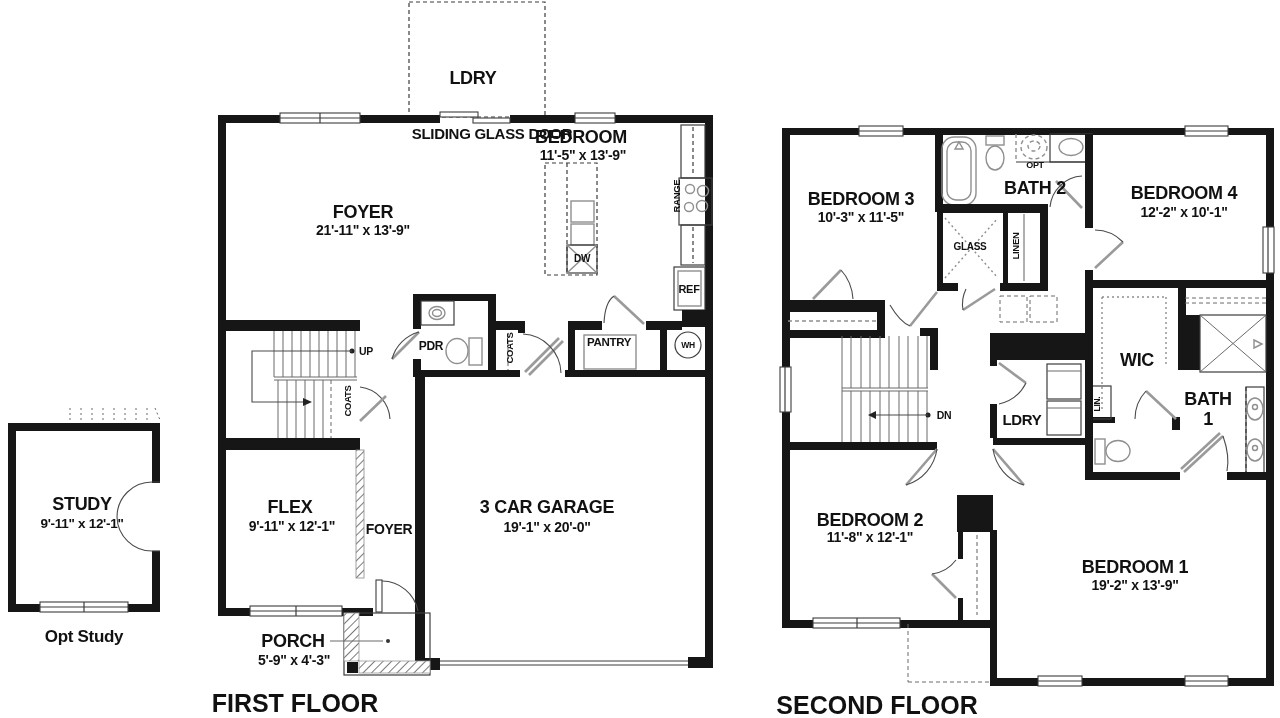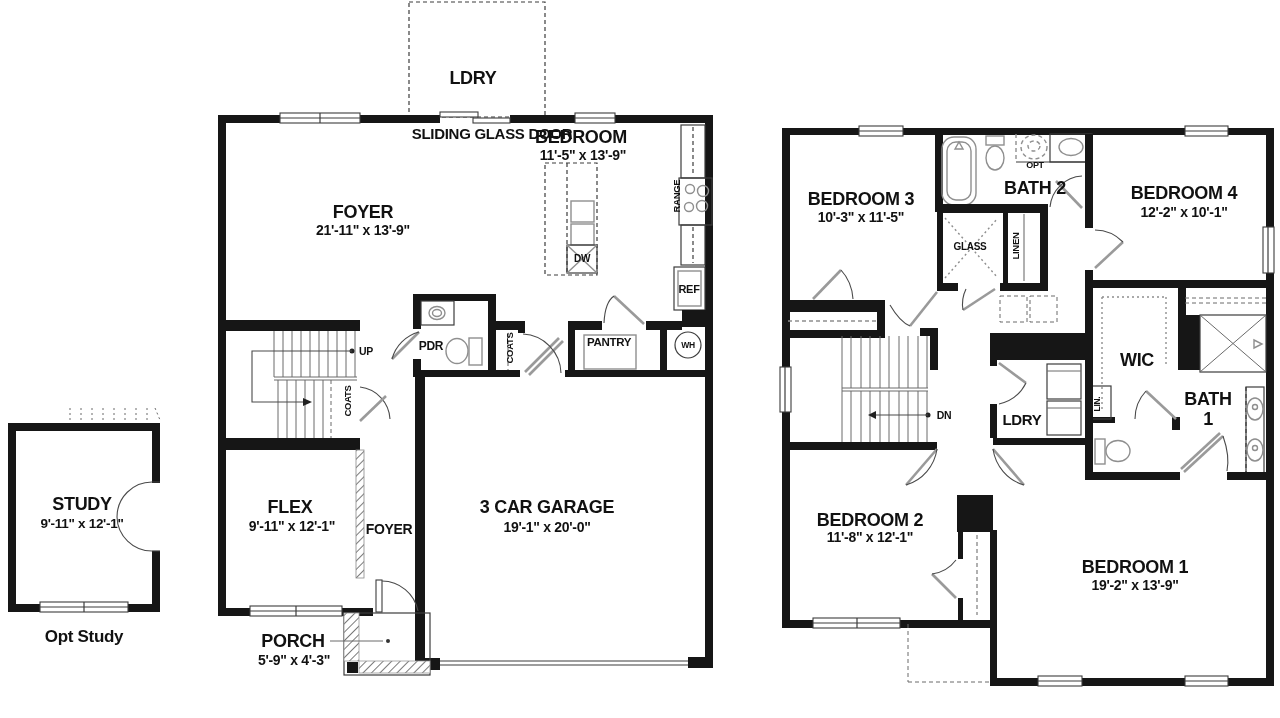--- a/index.html
+++ b/index.html
@@ -537,32 +537,34 @@
 <div id="lb-wh" class="lbl">WH</div>
 <div id="lb-up" class="lbl">UP</div>
 <div id="lb-coats2" class="lbl rot">COATS</div>
 <div id="lb-flex" class="lbl">FLEX</div>
 <div id="lb-flex-d" class="lbl">9'-11" x 12'-1"</div>
 <div id="lb-foyer" class="lbl">FOYER</div>
 <div id="lb-garage" class="lbl">3 CAR GARAGE</div>
 <div id="lb-garage-d" class="lbl">19'-1" x 20'-0"</div>
 <div id="lb-porch" class="lbl">PORCH</div>
 <div id="lb-porch-d" class="lbl">5'-9" x 4'-3"</div>
+<div id="lb-first" class="lbl">FIRST FLOOR</div>
 
 <div id="lb-b3" class="lbl">BEDROOM 3</div>
 <div id="lb-b3-d" class="lbl">10'-3" x 11'-5"</div>
 <div id="lb-bath2" class="lbl">BATH 2</div>
 <div id="lb-opt" class="lbl">OPT</div>
 <div id="lb-b4" class="lbl">BEDROOM 4</div>
 <div id="lb-b4-d" class="lbl">12'-2" x 10'-1"</div>
 <div id="lb-mech" class="lbl">GLASS</div>
 <div id="lb-linen" class="lbl rot">LINEN</div>
 <div id="lb-wic" class="lbl">WIC</div>
 <div id="lb-bath1a" class="lbl">BATH</div>
 <div id="lb-bath1b" class="lbl">1</div>
 <div id="lb-ldry" class="lbl">LDRY</div>
 <div id="lb-lin" class="lbl rot">LIN.</div>
 <div id="lb-dn" class="lbl">DN</div>
 <div id="lb-b2" class="lbl">BEDROOM 2</div>
 <div id="lb-b2-d" class="lbl">11'-8" x 12'-1"</div>
 <div id="lb-b1" class="lbl">BEDROOM 1</div>
 <div id="lb-b1-d" class="lbl">19'-2" x 13'-9"</div>
+<div id="lb-second" class="lbl">SECOND FLOOR</div>
 </div>
 
 </body></html>

